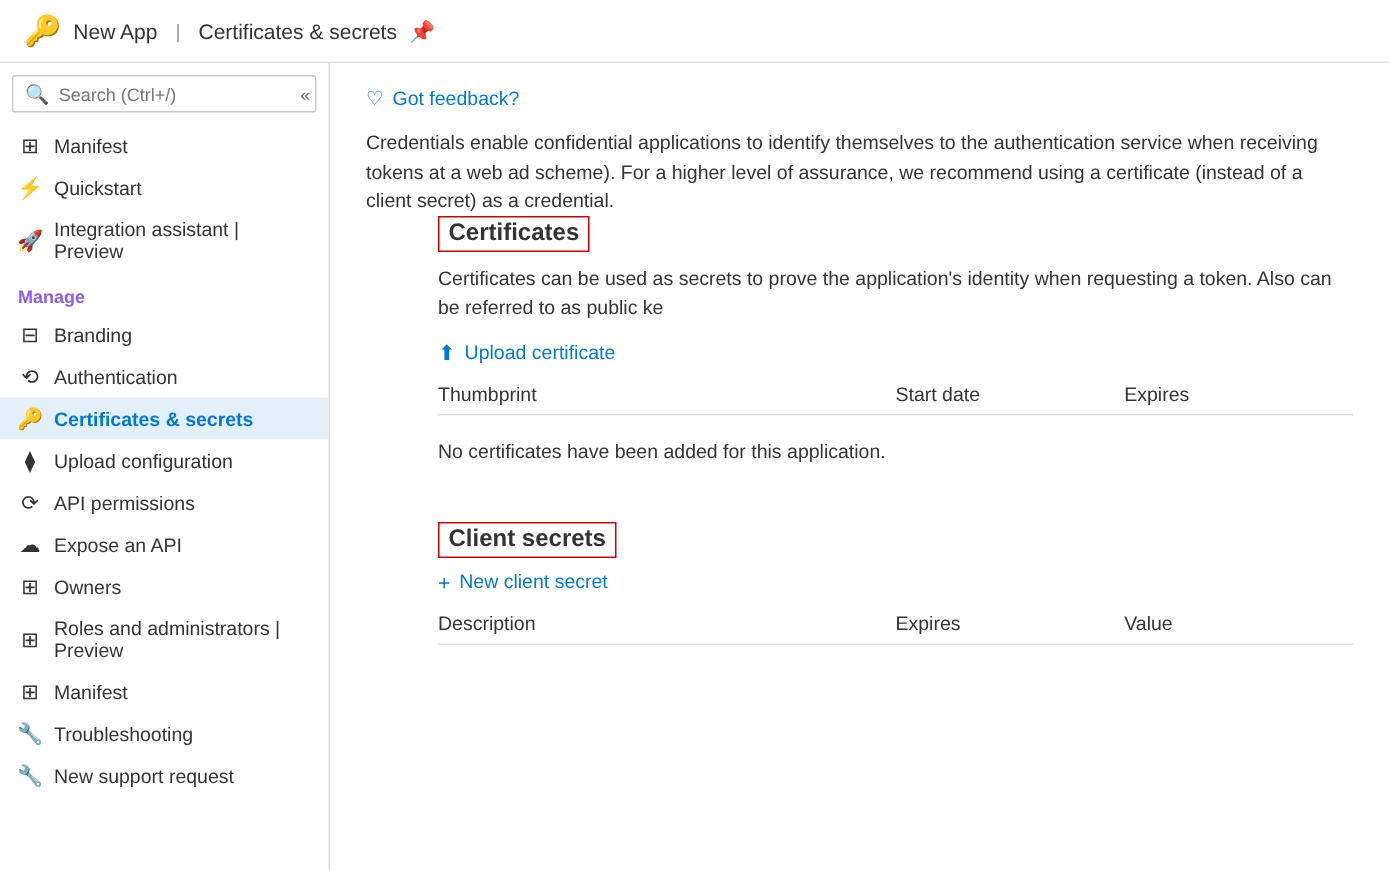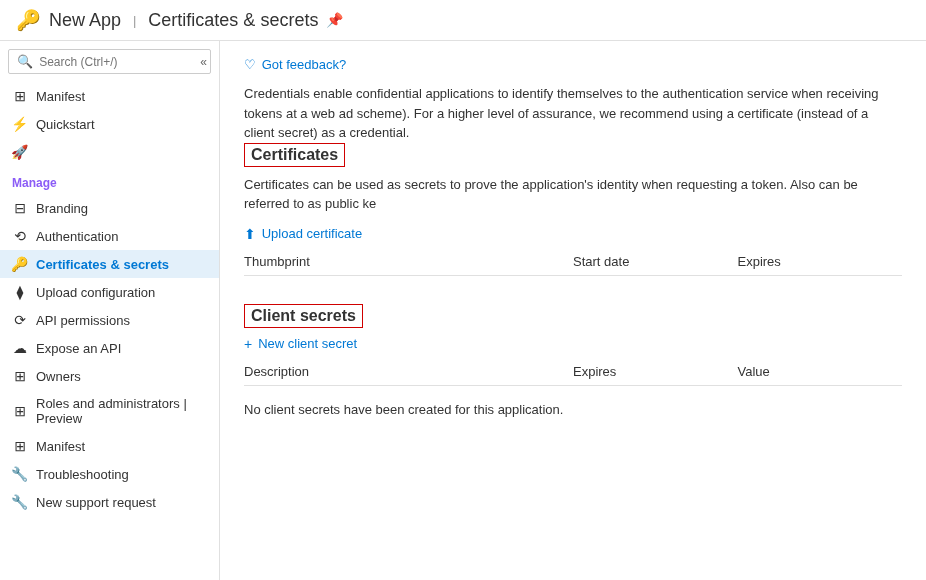--- a/index.html
+++ b/index.html
@@ -1,21 +1,21 @@
 <!DOCTYPE html>
 <html><head>
   <meta charset="utf-8">
   <style>
     * { box-sizing: border-box; margin: 0; padding: 0; }
     body { font-family: 'Segoe UI', Arial, sans-serif; font-size: 13px; color: #333; background: #fff; display: flex; flex-direction: column; height: 580px; overflow: hidden; }
 
     
     .header { display: flex; align-items: center; padding: 8px 16px; border-bottom: 1px solid #e0e0e0; background: #fff; gap: 8px; }
     .header-icon { font-size: 20px; }
-    .header-title { font-size: 18px; font-weight: 400; color: #333; }
+    .header-title { font-size: 14px; font-weight: 400; color: #333; }
     .header-sep { color: #999; margin: 0 4px; }
     .header-pin { color: #666; font-size: 14px; cursor: pointer; }
 
     
     .body { display: flex; flex: 1; overflow: hidden; }
 
     
     .sidebar { width: 220px; border-right: 1px solid #e0e0e0; overflow-y: auto; background: #fff; flex-shrink: 0; }
 
     .search-box { display: flex; align-items: center; margin: 8px 8px; border: 1px solid #ccc; border-radius: 2px; padding: 4px 8px; gap: 6px; }
@@ -43,21 +43,21 @@
     .action-link .plus-icon, .action-link .upload-icon { font-size: 14px; }
 
     .table-header { display: grid; gap: 0; border-bottom: 1px solid #e0e0e0; padding-bottom: 6px; margin-bottom: 4px; }
     .certs-table-header { grid-template-columns: 2fr 1fr 1fr; }
     .secrets-table-header { grid-template-columns: 2fr 1fr 1fr; }
 
     .table-col-label { font-size: 13px; font-weight: 400; color: #333; }
 
     .empty-msg { font-size: 13px; color: #333; padding: 12px 0; }
 
-    .section-block { margin-bottom: 28px; }
+    .section-block { margin-bottom: 28px; margin-left: 48px; }
   </style>
 </head>
 <body>
 
 <div class="header">
   <span class="header-icon">🔑</span>
   <span class="header-title">New App</span>
   <span class="header-sep">|</span>
   <span class="header-title">Certificates &amp; secrets</span>
   <span class="header-pin">📌</span>
@@ -76,20 +76,21 @@
     <div class="nav-item">
       <span class="nav-icon">⊞</span>
       <span>Manifest</span>
     </div>
     <div class="nav-item">
       <span class="nav-icon">⚡</span>
       <span>Quickstart</span>
     </div>
     <div class="nav-item">
       <span class="nav-icon">🚀</span>
+      <span>Integration assistant | Preview</span>
     </div>
 
     <div class="nav-section-label">Manage</div>
 
     <div class="nav-item">
       <span class="nav-icon">⊟</span>
       <span>Branding</span>
     </div>
     <div class="nav-item">
       <span class="nav-icon">⟲</span>
@@ -153,33 +154,33 @@
         <span class="upload-icon">⬆</span>
         <span>Upload certificate</span>
       </div>
 
       <div class="table-header certs-table-header">
         <span class="table-col-label">Thumbprint</span>
         <span class="table-col-label">Start date</span>
         <span class="table-col-label">Expires</span>
       </div>
 
+      <div class="empty-msg">No certificates have been added for this application.</div>
     </div>
 
     <div class="section-block">
       <div class="section-title">Client secrets</div>
 
       <div class="action-link">
         <span class="plus-icon">+</span>
         <span>New client secret</span>
       </div>
 
       <div class="table-header secrets-table-header">
         <span class="table-col-label">Description</span>
         <span class="table-col-label">Expires</span>
         <span class="table-col-label">Value</span>
       </div>
 
-      <div class="empty-msg">No client secrets have been created for this application.</div>
     </div>
 
   </div>
 </div>
 
 </body></html>

